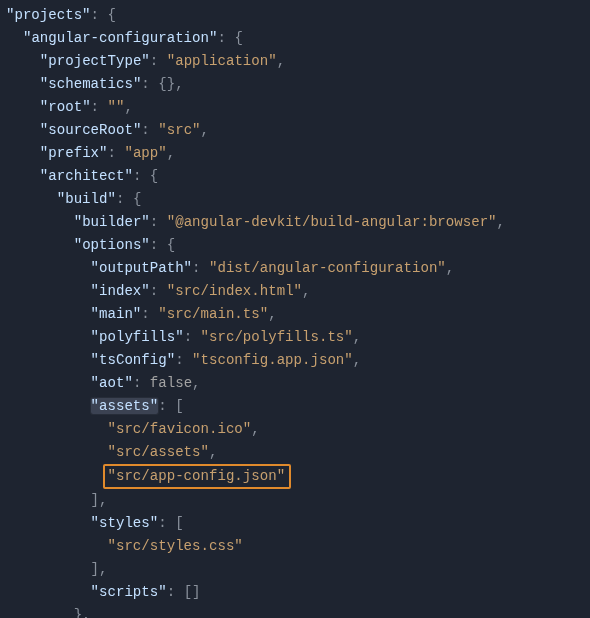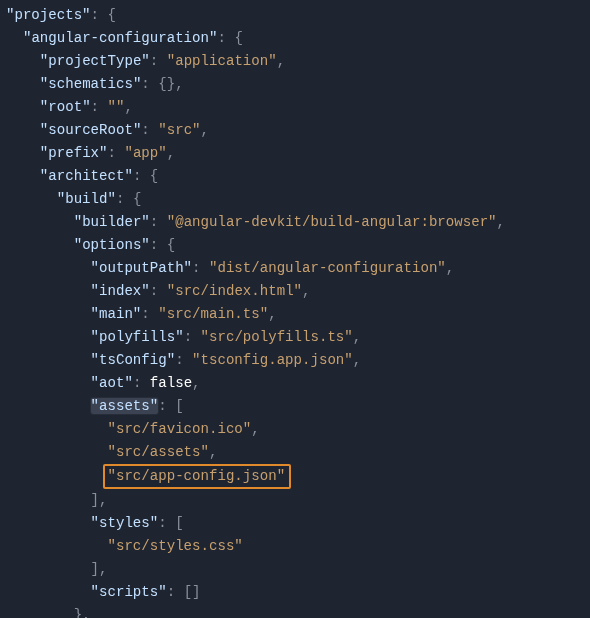--- a/index.html
+++ b/index.html
@@ -16,21 +16,21 @@
     font-family: "Consolas", "Menlo", "Courier New", monospace;
     font-size: 14.1px;
     line-height: 23px;
     color: #c0c5ce;
     white-space: pre;
     tab-size: 2;
   }
   .tok-key    { color: #c3e0ff; } 
   .tok-str    { color: #c7a06f; } 
   .tok-punc   { color: #8a919c; } 
-  .tok-bool   { color: #ffffff; }
+  .tok-bool   { color: #a3a3a3; }
   .tok-key-hl {
     color: #c3e0ff;
     background: #3b4252;
     border-radius: 2px;
     box-shadow: 0 0 0 1px rgba(255,255,255,0.04);
   }
   .tok-str-box {
     color: #c7a06f;
     display: inline-block;
     border: 2px solid #e08a2c;

